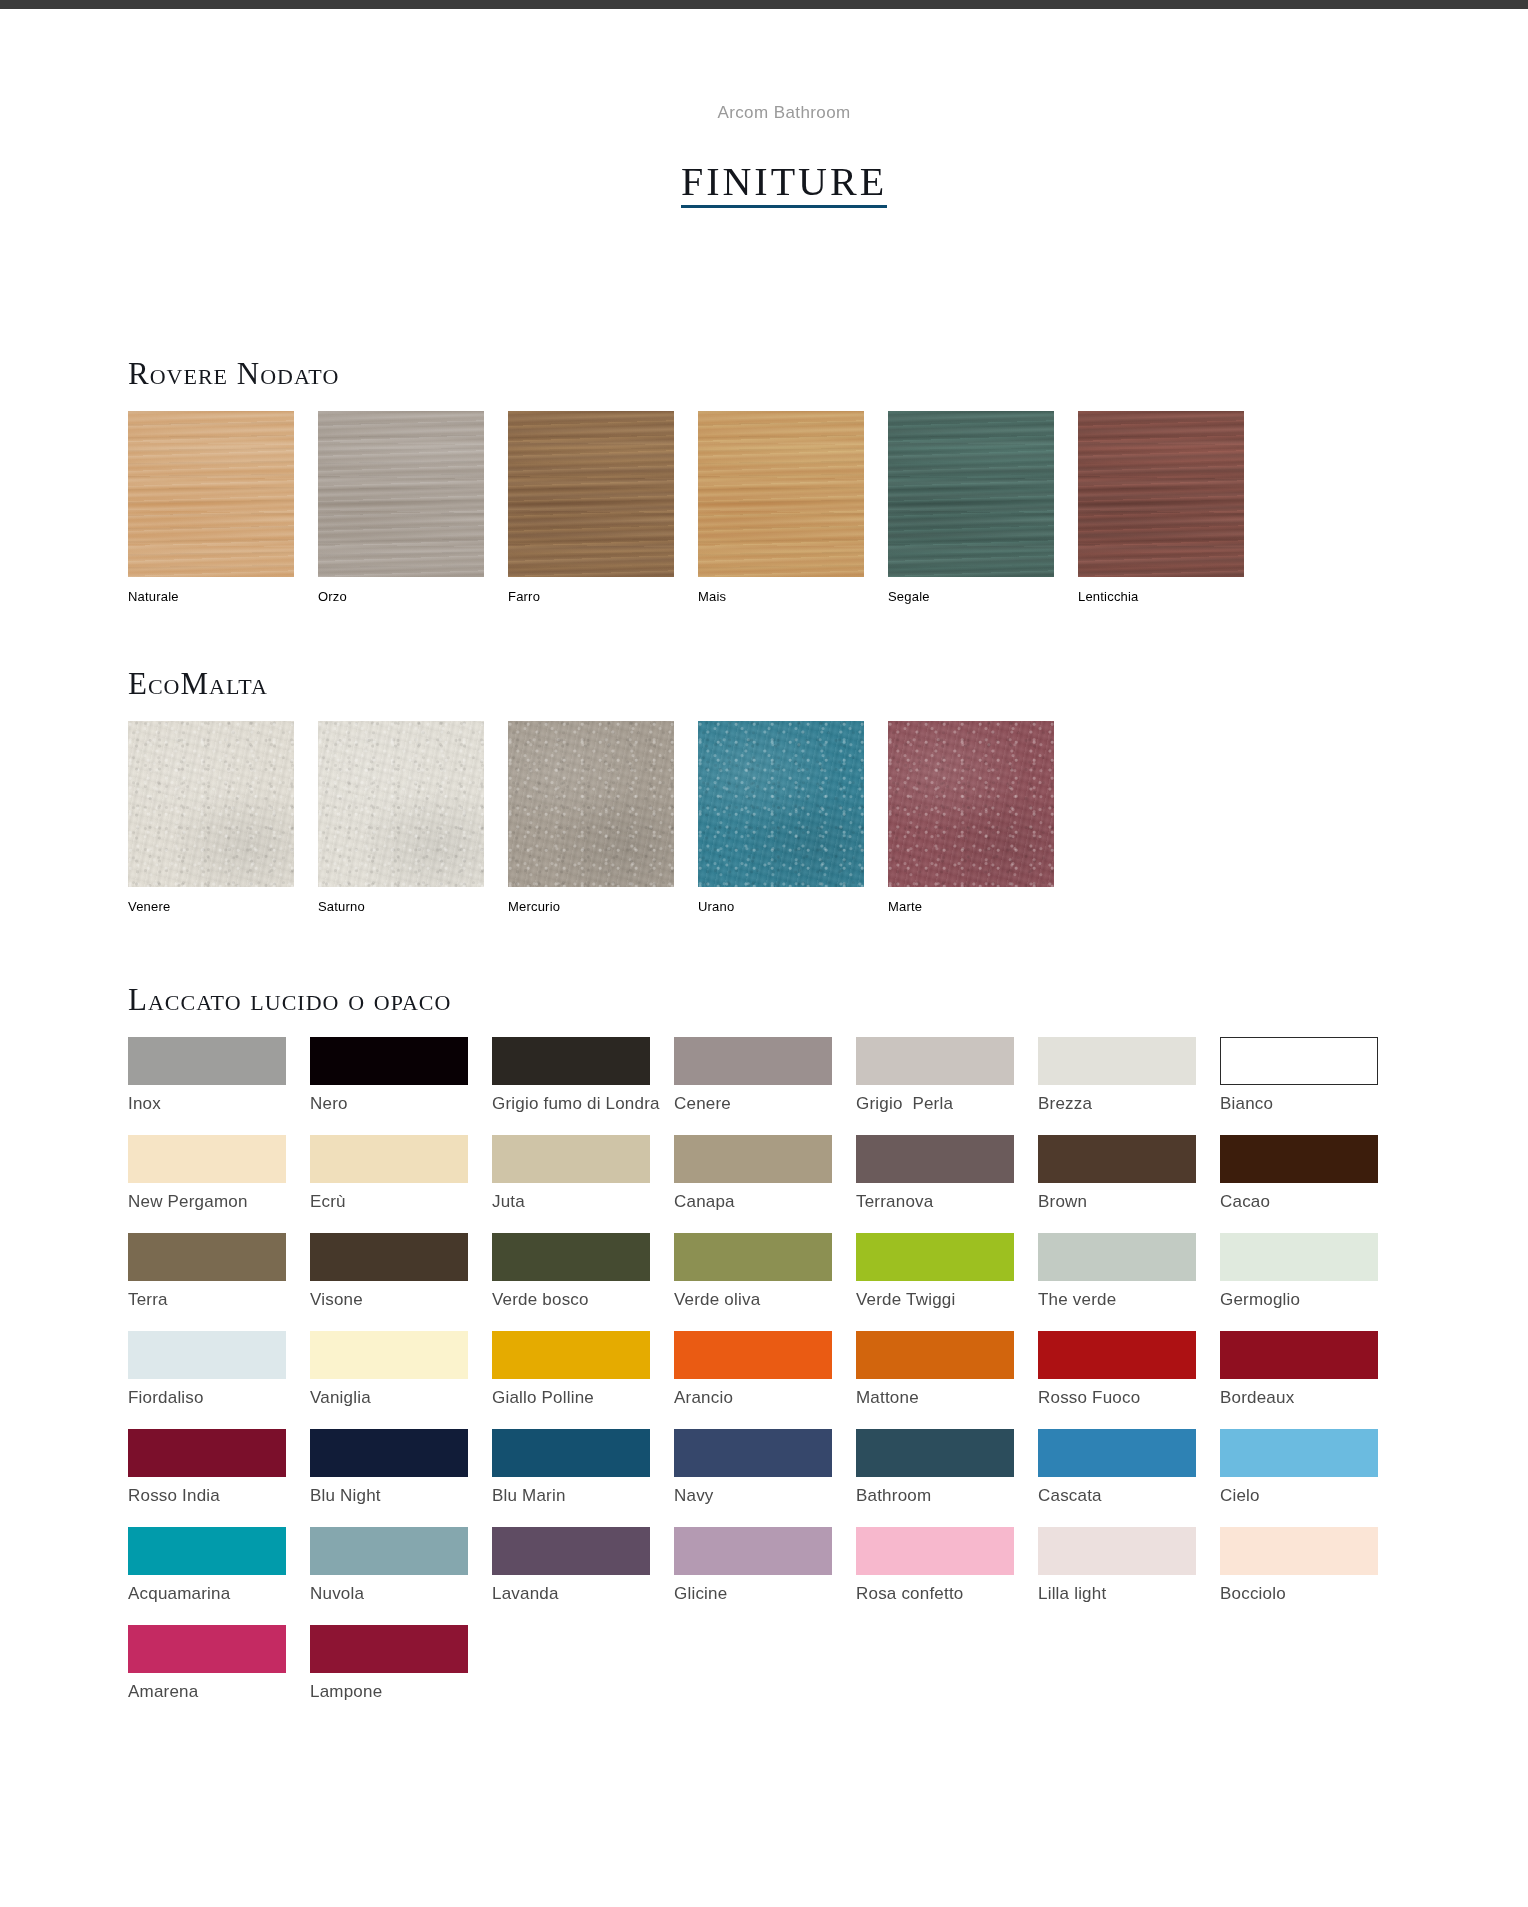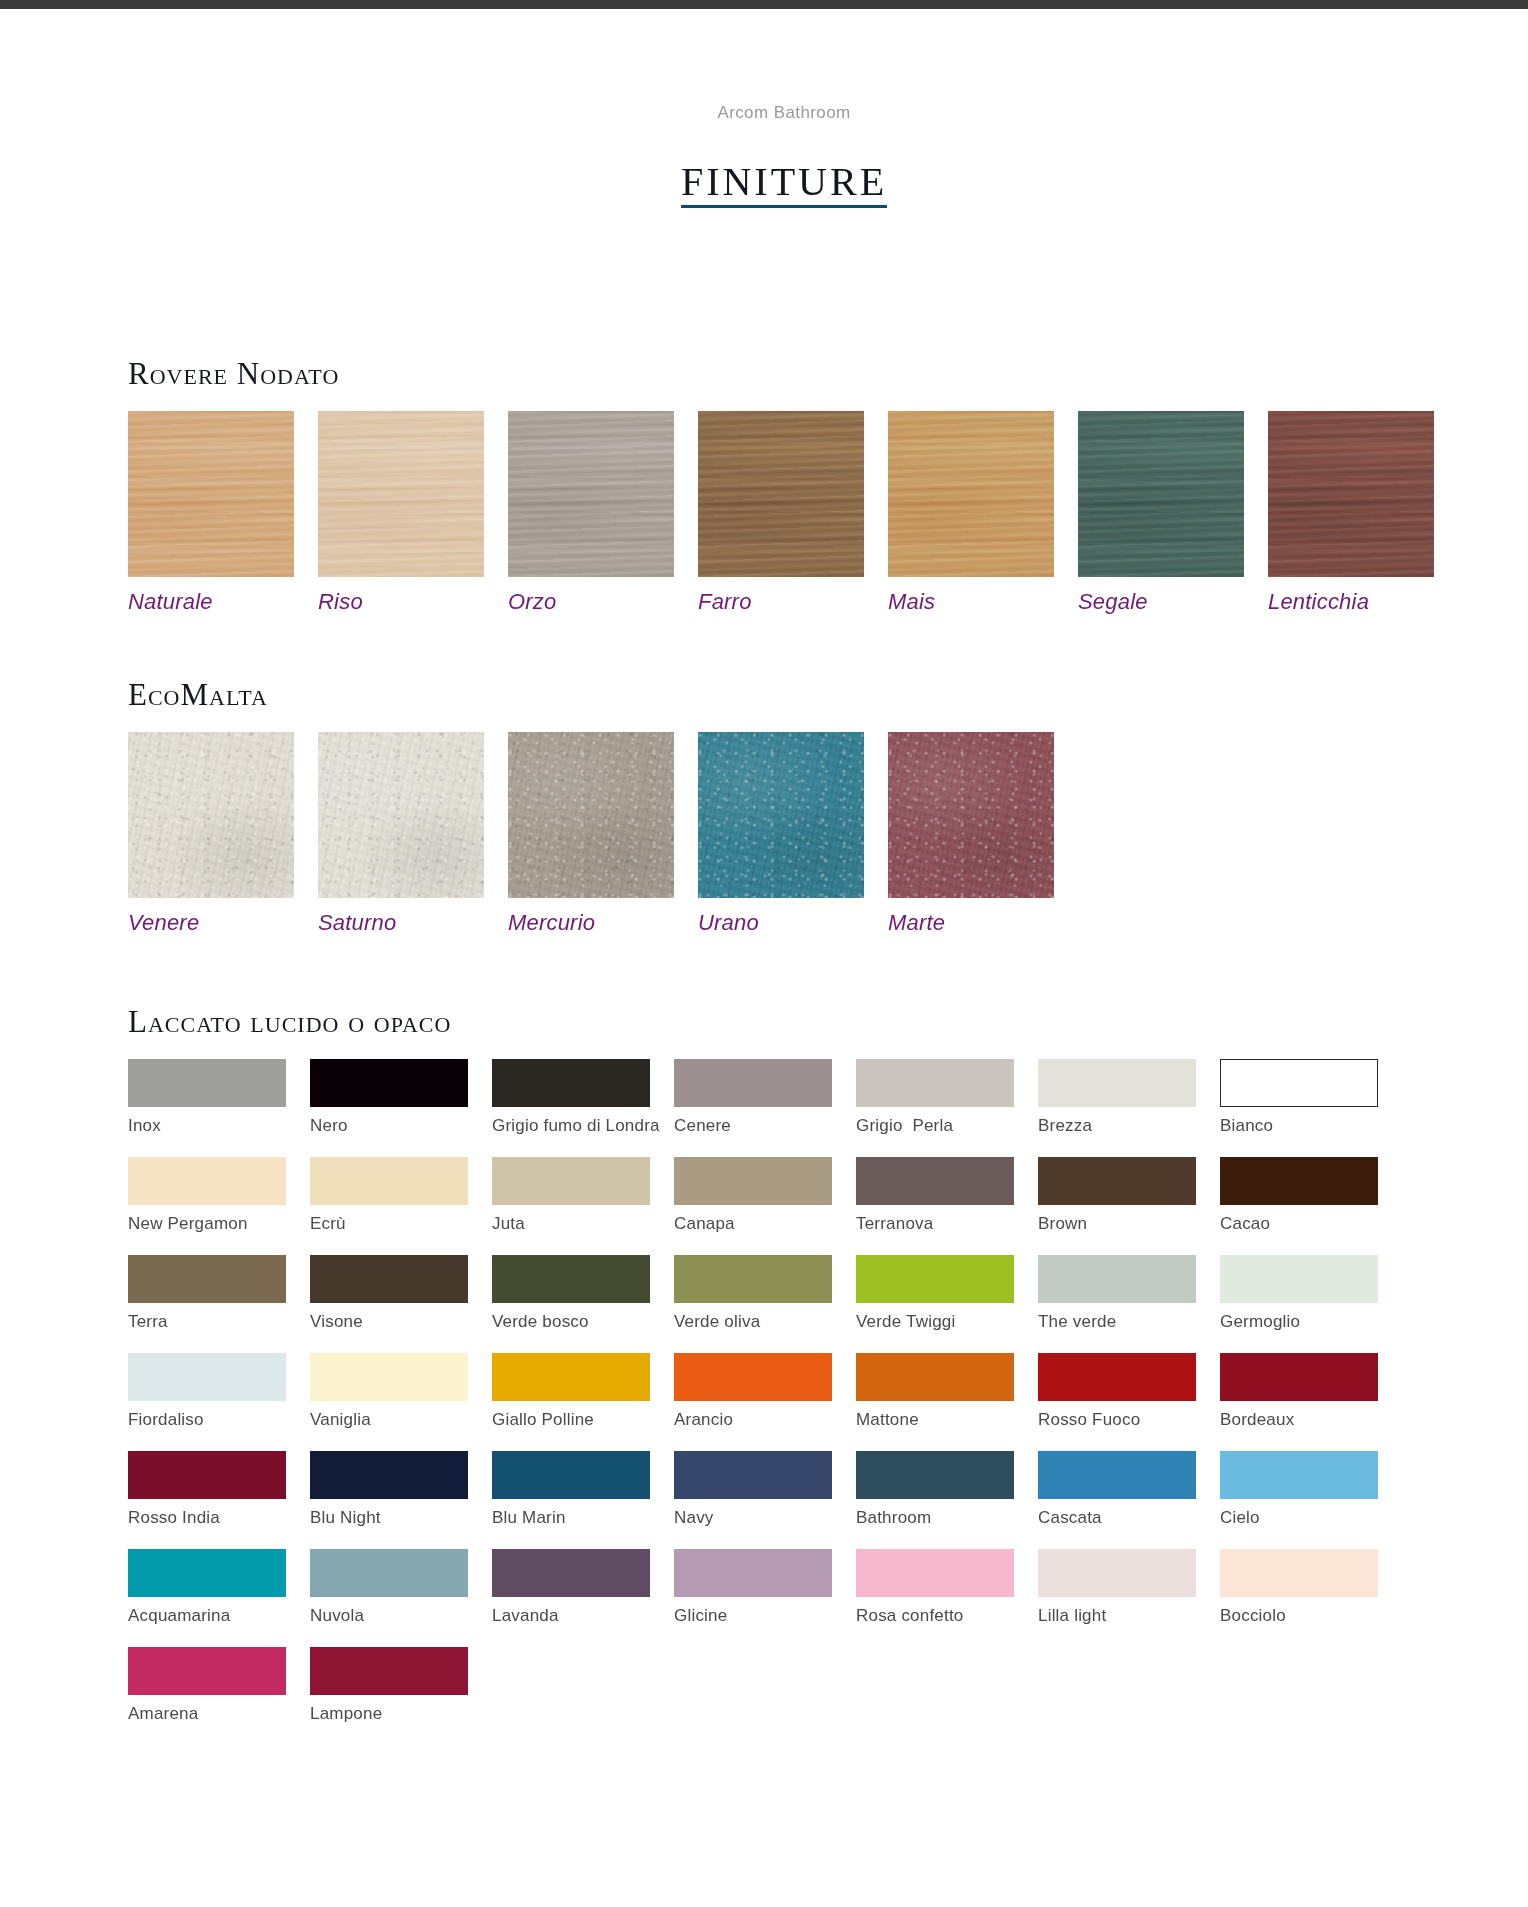--- a/index.html
+++ b/index.html
@@ -160,25 +160,24 @@
   .grain-plaster2 {
     position: absolute;
     inset: 0;
     background-image:
       radial-gradient(80% 55% at 30% 30%, rgba(255,255,255,0.10), rgba(0,0,0,0) 70%),
       radial-gradient(70% 50% at 72% 76%, rgba(0,0,0,0.08), rgba(0,0,0,0) 72%);
   }
 
   .tex-label {
     margin-top: 12px;
-    font-size: 22px;
-    color: #701a75;
+    font-size: 13px;
+    color: #000000;
     letter-spacing: 0.2px;
     white-space: pre;
-    font-style: italic;
   }
 
   
   .lac-grid {
     display: grid;
     grid-template-columns: repeat(7, 158px);
     column-gap: 24px;
     row-gap: 0px;
     margin-top: 22px;
   }
@@ -218,28 +217,20 @@
         <div class="tex-cell">
           <div class="tex-swatch">
             <div class="base" style="background: rgb(212, 169, 124);"></div>
             <div class="grain-wood"></div>
             <div class="grain-wood2"></div>
           </div>
           <div class="tex-label">Naturale</div>
         </div>
         <div class="tex-cell">
           <div class="tex-swatch">
-            <div class="base" style="background: rgb(223, 198, 169);"></div>
-            <div class="grain-wood"></div>
-            <div class="grain-wood2"></div>
-          </div>
-          <div class="tex-label">Riso</div>
-        </div>
-        <div class="tex-cell">
-          <div class="tex-swatch">
             <div class="base" style="background: rgb(169, 160, 151);"></div>
             <div class="grain-wood"></div>
             <div class="grain-wood2"></div>
           </div>
           <div class="tex-label">Orzo</div>
         </div>
         <div class="tex-cell">
           <div class="tex-swatch">
             <div class="base" style="background: rgb(140, 106, 73);"></div>
             <div class="grain-wood"></div>

